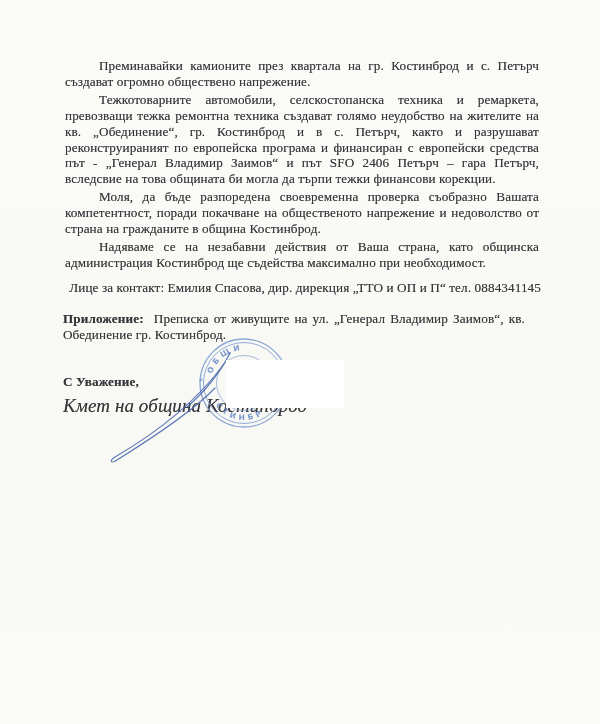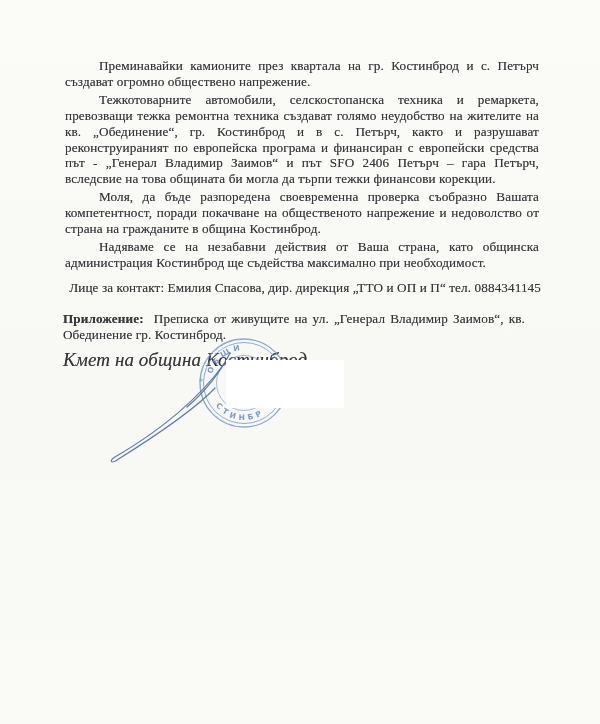--- a/index.html
+++ b/index.html
@@ -79,20 +79,21 @@
   <div class="content">
     <p class="para">Преминавайки камионите през квартала на гр. Костинброд и с. Петърч създават огромно обществено напрежение.</p>
     <p class="para">Тежкотоварните автомобили, селскостопанска техника и ремаркета, превозващи тежка ремонтна техника създават голямо неудобство на жителите на кв. „Обединение“, гр. Костинброд и в с. Петърч, както и разрушават реконструираният по европейска програма и финансиран с европейски средства път - „Генерал Владимир Заимов“ и път SFO 2406 Петърч – гара Петърч, вследсвие на това общината би могла да търпи тежки финансови корекции.</p>
     <p class="para">Моля, да бъде разпоредена своевременна проверка съобразно Вашата компетентност, поради покачване на общественото напрежение и недоволство от страна на гражданите в община Костинброд.</p>
     <p class="para">Надяваме се на незабавни действия от Ваша страна, като общинска администрация Костинброд ще съдейства максимално при необходимост.</p>
 
     <p class="contact">Лице за контакт: Емилия Спасова, дир. дирекция „ТТО и ОП и П“ тел. 0884341145</p>
 
     <p class="attachment"><b>Приложение:</b>&nbsp; <span>Преписка от живущите на ул. „Генерал Владимир Заимов“, кв. Обединение гр. Костинброд.</span></p>
 
+    <p class="closing">С Уважение,</p>
     <p class="signatory-title">Кмет на община Костинброд</p>
   </div>
 
   <svg class="overlay-svg" width="600" height="724" viewBox="0 0 600 724">
 
     <g opacity="0.85">
       <circle cx="244" cy="383" r="44" fill="none" stroke-width="1.3" stroke="#7e9ccf"></circle>
       <circle cx="244" cy="383" r="40.5" fill="none" stroke-width="1" stroke="#7e9ccf"></circle>
       <circle cx="244" cy="383" r="27.5" fill="none" stroke-width="1" opacity="0.8" stroke="#7e9ccf"></circle>
       <defs>

